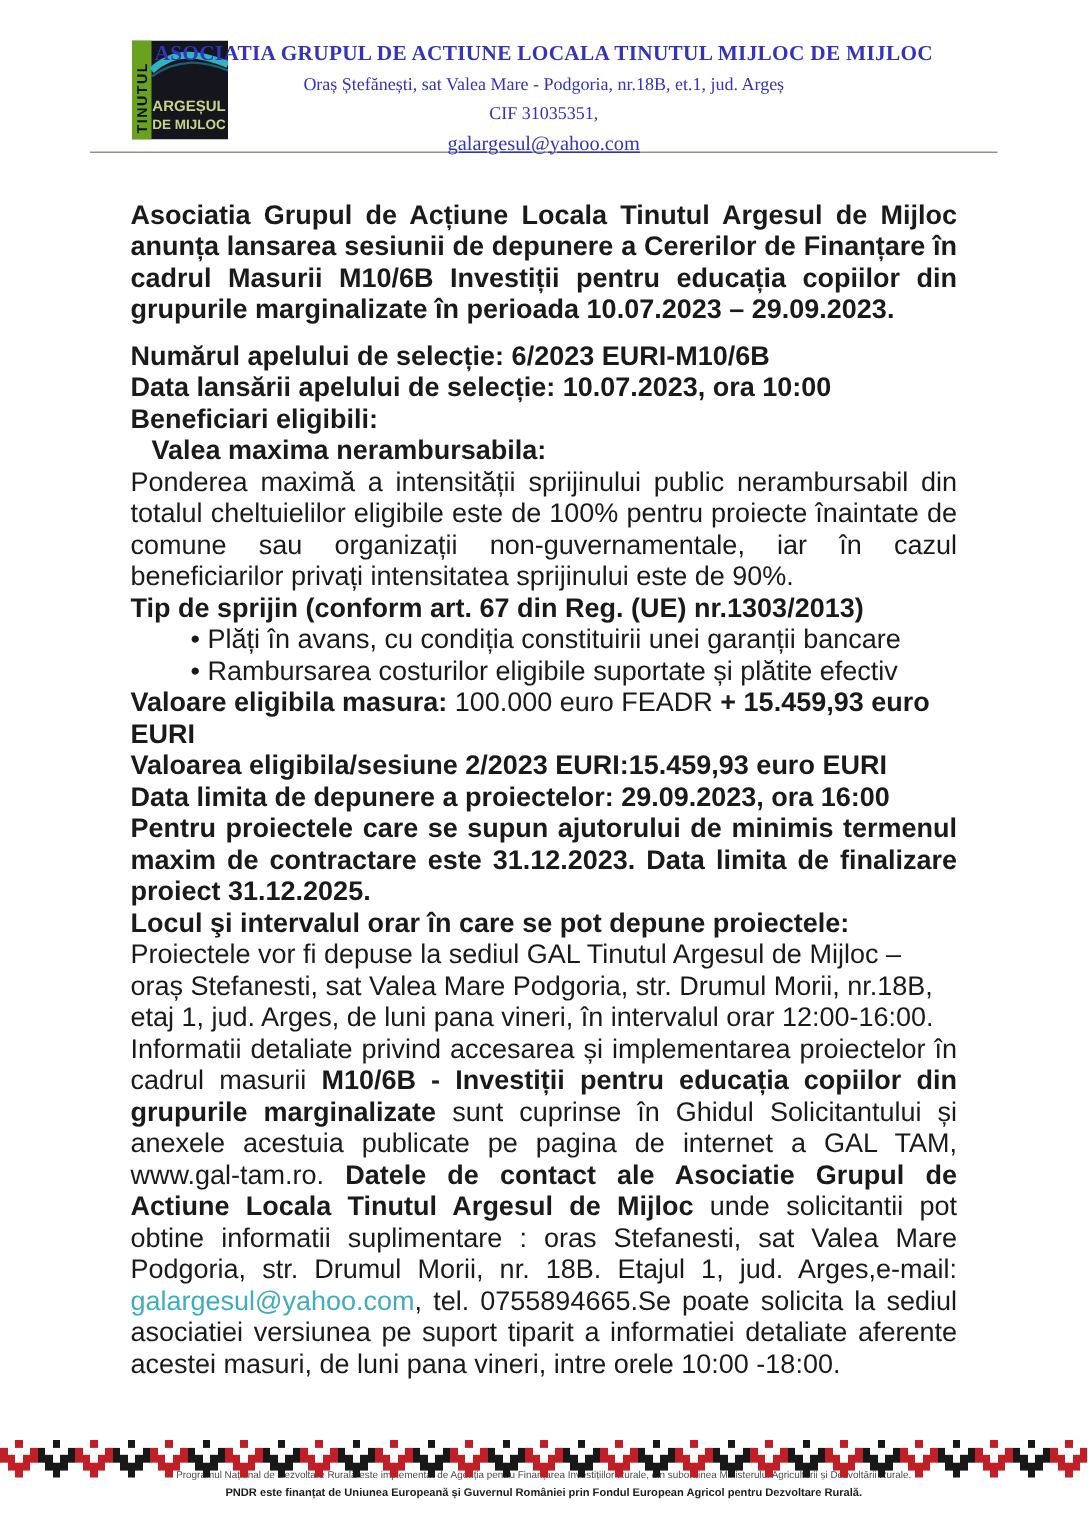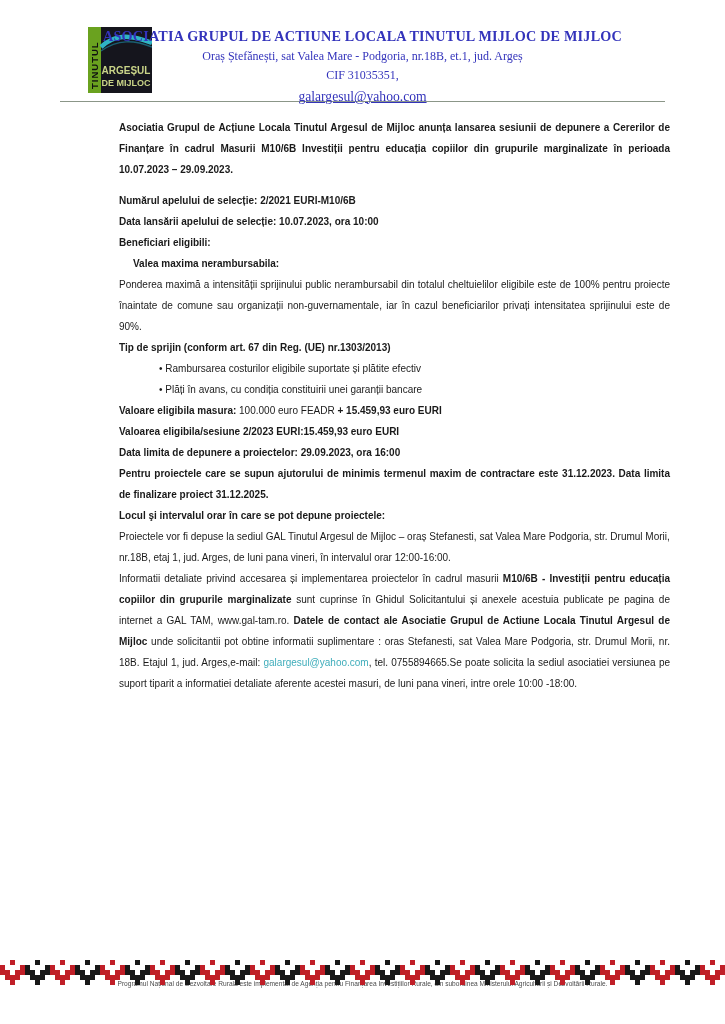--- a/index.html
+++ b/index.html
@@ -25,22 +25,22 @@
   }
   .header-title{font-size:14.2px;font-weight:bold;letter-spacing:.2px;}
   .header-line{font-size:12px;}
   .header-email{font-size:13.6px;text-decoration:underline;color:#3333bb;cursor:pointer;}
   .header-rule{
     position:absolute;top:101px;left:60px;width:605px;height:0;
     border-top:1.4px solid #8b9688;
   }
   
   .doc{
-    position:absolute;top:117px;left:87px;width:551px;
-    font-size:10px;line-height:21px;color:#1a1a1a;margin-left:32px;
+    position:absolute;top:133px;left:87px;width:551px;
+    font-size:18px;line-height:21px;color:#1a1a1a;
   }
   .doc p{margin:0;}
   .b{font-weight:bold;}
   .just{text-align:justify;}
   .gap-after{margin-bottom:10px !important;}
   .ind{padding-left:14px;}
   .ind-s{padding-left:3px;}
   .bullet{padding-left:40px;}
   .bullet::before{content:"\2022\00a0";}
   .email-link{color:#3fadbb;cursor:pointer;}
@@ -81,31 +81,31 @@
       <div><span class="header-email">galargesul@yahoo.com</span></div>
     </div>
 
     <div class="header-rule"></div>
   </div>
 
   <div class="doc">
 
     <p class="b just gap-after">Asociatia Grupul de Acțiune Locala Tinutul Argesul de Mijloc anunța lansarea sesiunii de depunere a Cererilor de Finanțare în cadrul Masurii M10/6B Investiții pentru educația copiilor din grupurile marginalizate în perioada 10.07.2023 – 29.09.2023.</p>
 
-    <p class="b">Numărul apelului de selecție: 2/2021 EURI-M10/6B</p>
+    <p class="b">Numărul apelului de selecție: 6/2023 EURI-M10/6B</p>
     <p class="b">Data lansării apelului de selecție: 10.07.2023, ora 10:00</p>
 
     <p class="b">Beneficiari eligibili:</p>
 
     <p class="b ind">Valea maxima nerambursabila:</p>
     <p class="just">Ponderea maximă a intensității sprijinului public nerambursabil din totalul cheltuielilor eligibile este de 100%  pentru proiecte înaintate de comune sau organizații non-guvernamentale, iar în cazul beneficiarilor privați intensitatea sprijinului este de 90%.</p>
 
     <p class="b">Tip de sprijin (conform art. 67 din Reg. (UE) nr.1303/2013)</p>
+    <p class="bullet">Plăți în avans, cu condiția constituirii unei garanții bancare</p>
     <p class="bullet">Rambursarea costurilor eligibile suportate și plătite efectiv</p>
-    <p class="bullet">Plăți în avans, cu condiția constituirii unei garanții bancare</p>
 
     <p><span class="b">Valoare eligibila masura:</span><span> 100.000 euro FEADR </span><span class="b"> + 15.459,93 euro EURI</span></p>
 
     <p class="b">Valoarea eligibila/sesiune 2/2023 EURI:15.459,93 euro EURI</p>
     <p class="b">Data limita de depunere a proiectelor: 29.09.2023, ora 16:00</p>
 
     <p class="b just">Pentru proiectele care se supun ajutorului de minimis termenul maxim de contractare este 31.12.2023. Data limita de finalizare proiect 31.12.2025.</p>
 
     <p class="b">Locul şi intervalul orar în care se pot depune proiectele:</p>
     <p>Proiectele vor fi depuse la sediul GAL  Tinutul Argesul de Mijloc – oraș Stefanesti, sat Valea Mare Podgoria, str. Drumul Morii, nr.18B, etaj 1, jud. Arges, de luni pana vineri, în intervalul orar 12:00-16:00.</p>
@@ -133,14 +133,15 @@
         <rect x="45" y="5" width="5.2" height="5.2" fill="#181818"></rect>
         <rect x="25" y="10" width="10.2" height="5.2" fill="#181818"></rect>
         <rect x="40" y="10" width="10.2" height="5.2" fill="#181818"></rect>
         <rect x="30" y="15" width="15.2" height="5.2" fill="#181818"></rect>
         <rect x="35" y="20" width="5.2" height="5" fill="#181818"></rect>
       </pattern>
     </defs>
     <rect x="0" y="0" width="725" height="25" fill="url(#motif)"></rect>
   </svg>
 
+  <div class="footer-line2">PNDR este finanțat de Uniunea Europeană și Guvernul României prin Fondul European Agricol pentru Dezvoltare Rurală.</div>
 
 </div>
 
 </body></html>

